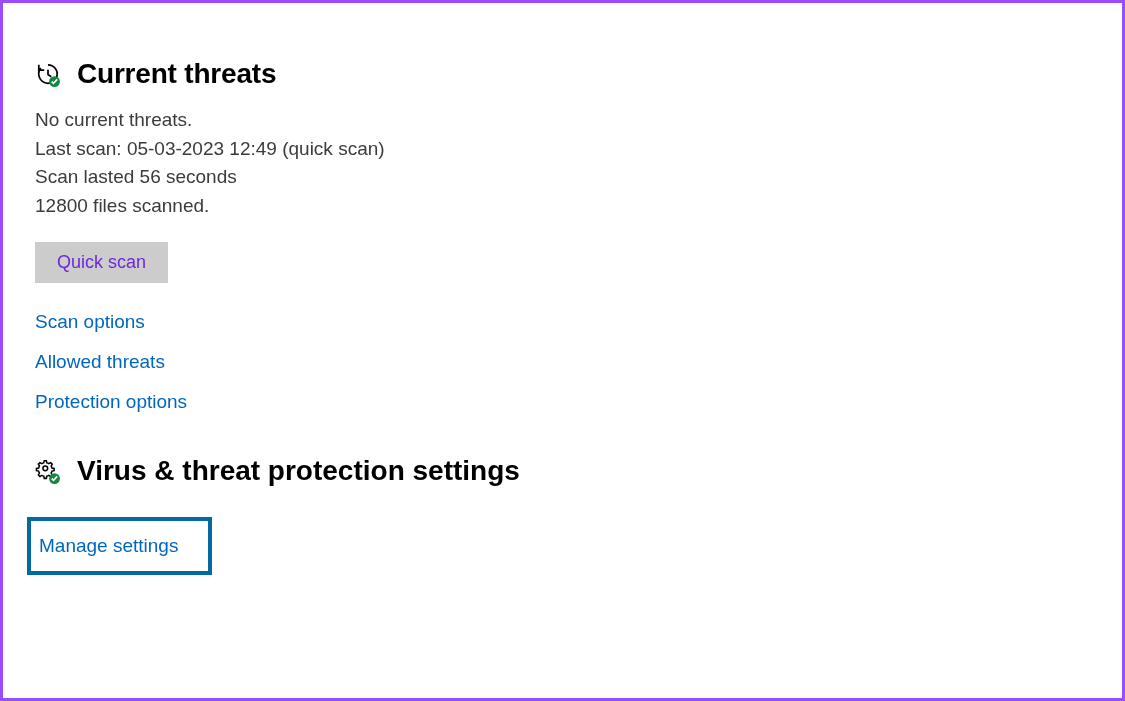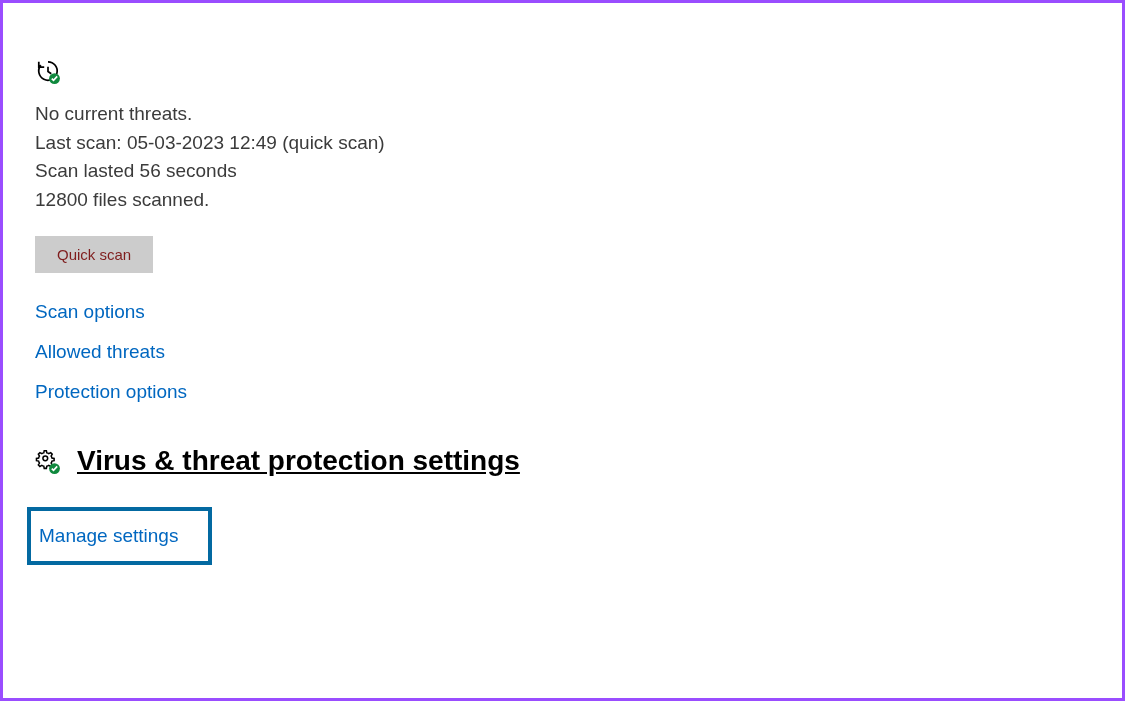--- a/index.html
+++ b/index.html
@@ -39,41 +39,40 @@
       margin: 0;
     }
     .status-block {
       margin-top: 2px;
     }
     .quick-scan-btn {
       margin-top: 22px;
       background: #cccccc;
       border: none;
       padding: 10px 22px;
-      font-size: 15px;
+      font-size: 18px;
       font-family: inherit;
-      color: #7f1d1d;
+      color: #6d28d9;
       cursor: pointer;
     }
     .links-block {
       margin-top: 28px;
       text-align: center;
     }
     .link {
       display: block;
       color: #0067c0;
       font-size: 19px;
       text-decoration: none;
       margin-bottom: 18px;
       cursor: pointer;
       width: fit-content;
     }
     .section2 {
       margin-top: 42px;
-      text-decoration: underline;
     }
     .settings-title {
       font-size: 28px;
       font-weight: 600;
       margin-left: 14px;
     }
     .highlight-box {
       border: 4px solid #0369a1;
       display: inline-block;
       padding: 14px 30px 14px 8px;
@@ -92,20 +91,21 @@
 
 <div class="section-header">
   <span class="icon-wrap">
     <svg width="26" height="26" viewBox="0 0 24 24">
       <path fill="none" stroke="#000" stroke-width="1.6" d="M12 3.5a8.5 8.5 0 1 1-6.6 3.1M3.5 3.5v5h5"></path>
       <path fill="none" stroke="#000" stroke-width="1.6" d="M12 8v4.5l3 2"></path>
       <circle cx="18" cy="19" r="5" fill="#10893e"></circle>
       <path d="M15.5 19l1.6 1.6 3.4-3.6" stroke="#fff" stroke-width="1.6" fill="none"></path>
     </svg>
   </span>
+  <h2 class="section-title">Current threats</h2>
 </div>
 
 <div class="status-block">
   <p class="status-line">No current threats.</p>
   <p class="status-line">Last scan: 05-03-2023 12:49 (quick scan)</p>
   <p class="status-line">Scan lasted 56 seconds</p>
   <p class="status-line">12800 files scanned.</p>
 </div>
 
 <button class="quick-scan-btn">Quick scan</button>

